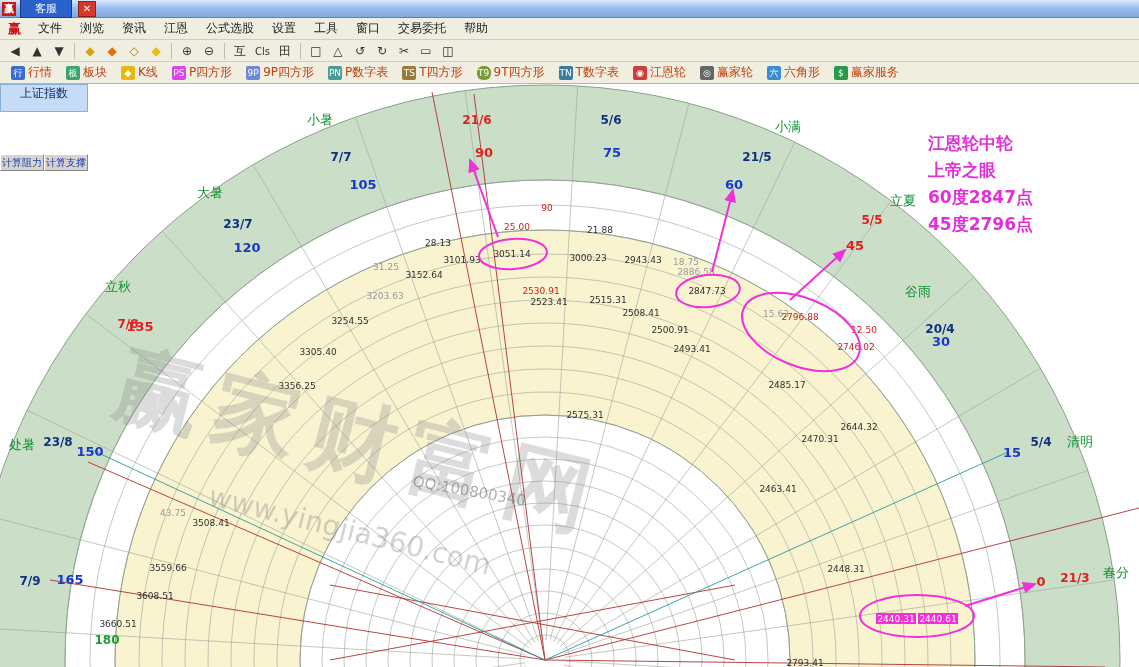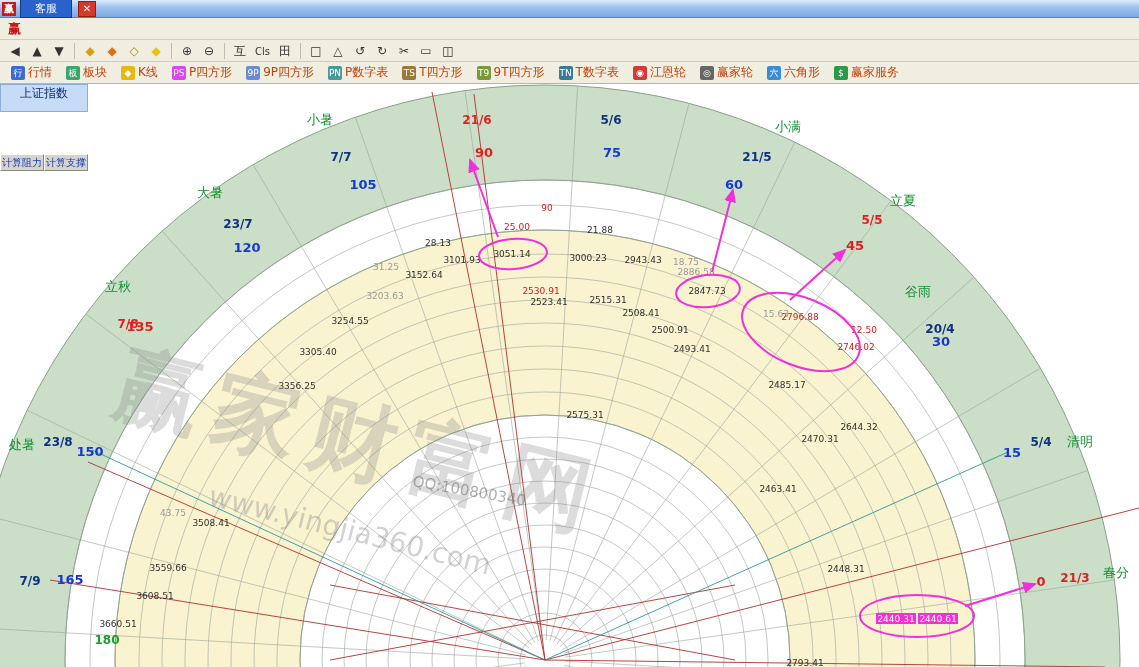--- a/index.html
+++ b/index.html
@@ -50,20 +50,32 @@
 <div class="app">
 
   <div class="titlebar">
     <span class="logo">赢</span>
     <span class="kefu">客服</span>
     <span class="closebtn">✕</span>
   </div>
 
   <div class="menubar">
     <span class="menulogo">赢</span>
+    <div id="menu-items" style="display:flex">
+        <span class="menu-item">文件</span>
+        <span class="menu-item">浏览</span>
+        <span class="menu-item">资讯</span>
+        <span class="menu-item">江恩</span>
+        <span class="menu-item">公式选股</span>
+        <span class="menu-item">设置</span>
+        <span class="menu-item">工具</span>
+        <span class="menu-item">窗口</span>
+        <span class="menu-item">交易委托</span>
+        <span class="menu-item">帮助</span>
+      </div>
   </div>
 
   <div class="toolbar1" id="toolbar1">
       <span class="tb-btn">◀</span>
       <span class="tb-btn">▲</span>
       <span class="tb-btn">▼</span>
       <span class="tb-sep"></span>
       <span class="tb-btn" style="color: rgb(216, 160, 16);">◆</span>
       <span class="tb-btn" style="color: rgb(224, 112, 16);">◆</span>
       <span class="tb-btn" style="color: rgb(176, 138, 16);">◇</span>
@@ -108,21 +120,21 @@
       </span>
       <span class="tb2-item">
         <span class="tb2-chip" style="background: rgb(74, 154, 154);">PN</span>
         <span class="tb2-label">P数字表</span>
       </span>
       <span class="tb2-item">
         <span class="tb2-chip" style="background: rgb(154, 122, 58);">TS</span>
         <span class="tb2-label">T四方形</span>
       </span>
       <span class="tb2-item">
-        <span class="tb2-chip" style="background: rgb(122, 154, 58);">T9</span>
+        <span class="tb2-chip" style="background: rgb(122, 154, 58); border-radius: 6px;">T9</span>
         <span class="tb2-label">9T四方形</span>
       </span>
       <span class="tb2-item">
         <span class="tb2-chip" style="background: rgb(58, 122, 154);">TN</span>
         <span class="tb2-label">T数字表</span>
       </span>
       <span class="tb2-item">
         <span class="tb2-chip" style="background: rgb(212, 58, 58);">◉</span>
         <span class="tb2-label">江恩轮</span>
       </span>
@@ -299,20 +311,26 @@
         <line x1="498" y1="237" x2="470" y2="160" stroke="#f030d8" stroke-width="2" marker-end="url(#ah)"></line>
         <line x1="712" y1="272" x2="733" y2="190" stroke="#f030d8" stroke-width="2" marker-end="url(#ah)"></line>
         <line x1="790" y1="300" x2="845" y2="250" stroke="#f030d8" stroke-width="2" marker-end="url(#ah)"></line>
         <line x1="965" y1="606" x2="1035" y2="584" stroke="#f030d8" stroke-width="2" marker-end="url(#ah)"></line>
       </svg>
 
     <div class="watermark-big">赢家财富网</div>
     <div class="watermark-url">www.yingjia360.com</div>
     <div class="watermark-qq">QQ:100800340</div>
 
+    <div class="annotation" id="annotation">
+        <div class="anno-line">江恩轮中轮</div>
+        <div class="anno-line">上帝之眼</div>
+        <div class="anno-line">60度2847点</div>
+        <div class="anno-line">45度2796点</div>
+      </div>
 
     <div class="sidepanel">
       <div class="sp-header">上证指数</div>
       <div class="sp-buttons" id="sp-buttons">
           <button class="sp-btn">计算阻力</button>
           <button class="sp-btn">计算支撑</button>
         </div>
     </div>
 
   </div>

